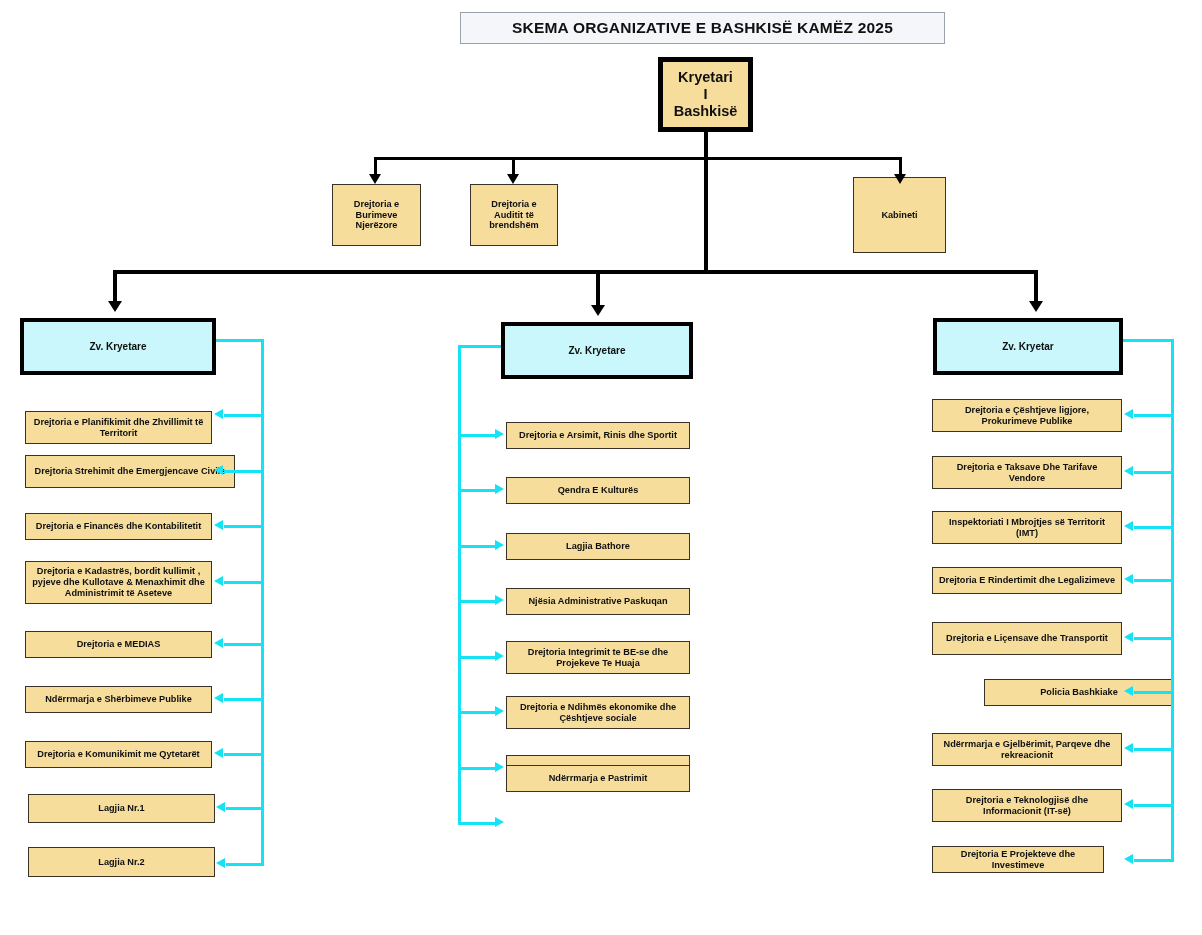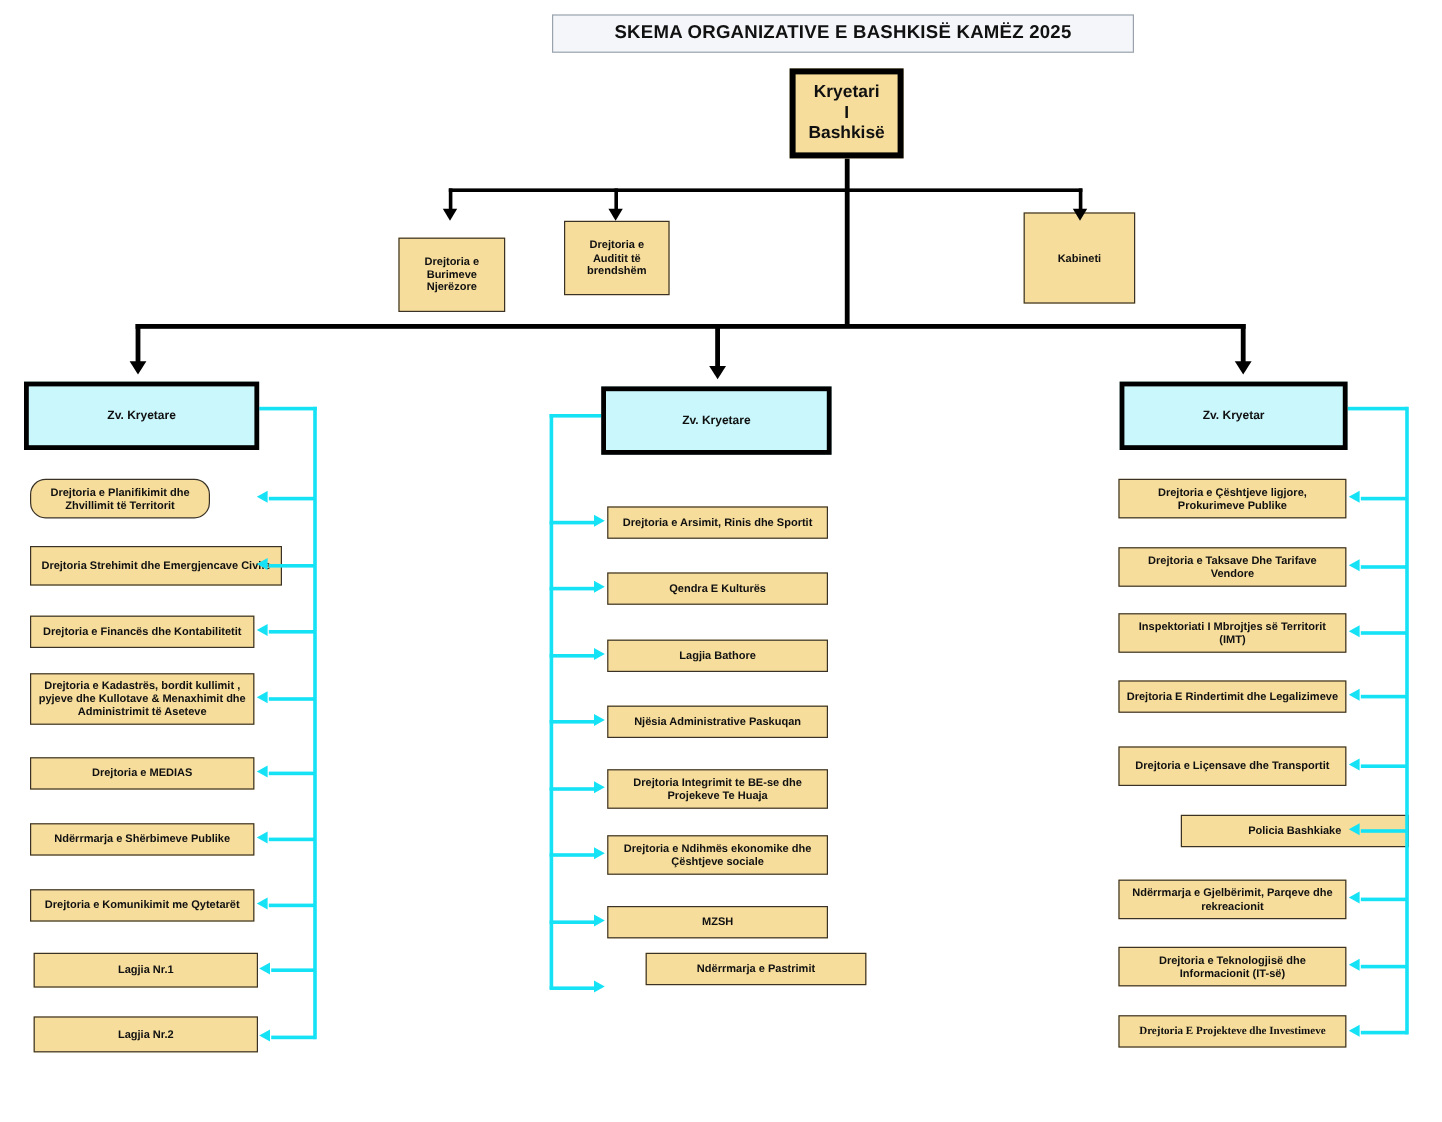--- a/index.html
+++ b/index.html
@@ -111,21 +111,21 @@
   <div class="arrow-down sm" style="left:369px;top:174px;"></div>
 
   <div class="blk blk-v" style="left:512px;top:157px;width:3px;height:20px;"></div>
   <div class="arrow-down sm" style="left:507px;top:174px;"></div>
 
   <div class="blk blk-v" style="left:899px;top:157px;width:3px;height:20px;"></div>
   <div class="arrow-down sm" style="left:894px;top:174px;"></div>
 
   <div class="blk blk-v thick" style="left:704px;top:158px;width:4px;height:114px;"></div>
 
-  <div class="node staff" style="left:332px;top:198px;width:89px;height:62px;">
+  <div class="node staff" style="left:332px;top:184px;width:89px;height:62px;">
     <div>Drejtoria e Burimeve Njerëzore</div>
   </div>
   <div class="node staff" style="left:470px;top:184px;width:88px;height:62px;">
     <div>Drejtoria e Auditit të brendshëm</div>
   </div>
   <div class="node staff" style="left:853px;top:177px;width:93px;height:76px;">
     <div>Kabineti</div>
   </div>
 
   <div class="blk blk-h thick" style="left:113px;top:270px;width:925px;height:4px;"></div>
@@ -145,21 +145,21 @@
   <div class="node deputy" style="left:501px;top:322px;width:192px;height:57px;">
     <div>Zv. Kryetare</div>
   </div>
   <div class="node deputy" style="left:933px;top:318px;width:190px;height:57px;">
     <div>Zv. Kryetar</div>
   </div>
 
   <div class="cy cy-h" style="left:216px;top:339px;width:48px;height:2.5px;"></div>
   <div class="cy cy-v" style="left:261px;top:339px;width:2.5px;height:527px;"></div>
 
-  <div class="node dept" style="left:25px;top:399px;width:150px;height:33px;border-radius:13px;">
+  <div class="node dept" style="left:25px;top:411px;width:187px;height:33px;">
     <div>Drejtoria e Planifikimit dhe Zhvillimit të Territorit</div>
   </div>
   <div class="cy cy-h" style="left:224px;top:414px;width:39px;height:2.5px;"></div>
   <div class="cy-arrow-left" style="left:214px;top:409px;"></div>
 
   <div class="node dept" style="left:25px;top:455px;width:210px;height:33px;">
     <div>Drejtoria Strehimit dhe Emergjencave Civile</div>
   </div>
   <div class="cy cy-h" style="left:224px;top:470px;width:39px;height:2.5px;"></div>
   <div class="cy-arrow-left" style="left:214px;top:465px;"></div>
@@ -244,21 +244,21 @@
   </div>
   <div class="cy cy-h" style="left:458px;top:711px;width:38px;height:2.5px;"></div>
   <div class="cy-arrow-right" style="left:495px;top:706px;"></div>
 
   <div class="node dept" style="left:506px;top:755px;width:184px;height:27px;">
     <div>MZSH</div>
   </div>
   <div class="cy cy-h" style="left:458px;top:767px;width:38px;height:2.5px;"></div>
   <div class="cy-arrow-right" style="left:495px;top:762px;"></div>
 
-  <div class="node dept" style="left:506px;top:794px;width:184px;height:27px;margin-left:32px;">
+  <div class="node dept" style="left:506px;top:765px;width:184px;height:27px;">
     <div>Ndërrmarja e Pastrimit</div>
   </div>
   <div class="cy cy-h" style="left:458px;top:822px;width:38px;height:2.5px;"></div>
   <div class="cy-arrow-right" style="left:495px;top:817px;"></div>
 
   <div class="cy cy-h" style="left:1123px;top:339px;width:50px;height:2.5px;"></div>
   <div class="cy cy-v" style="left:1171px;top:339px;width:2.5px;height:523px;"></div>
 
   <div class="node dept" style="left:932px;top:399px;width:190px;height:33px;">
     <div>Drejtoria e Çështjeve ligjore, Prokurimeve Publike</div>
@@ -301,19 +301,19 @@
   </div>
   <div class="cy cy-h" style="left:1134px;top:748px;width:39px;height:2.5px;"></div>
   <div class="cy-arrow-left" style="left:1124px;top:743px;"></div>
 
   <div class="node dept" style="left:932px;top:789px;width:190px;height:33px;">
     <div>Drejtoria e Teknologjisë dhe Informacionit (IT-së)</div>
   </div>
   <div class="cy cy-h" style="left:1134px;top:804px;width:39px;height:2.5px;"></div>
   <div class="cy-arrow-left" style="left:1124px;top:799px;"></div>
 
-  <div class="node dept" style="left:932px;top:846px;width:190px;height:27px;font-family:Liberation Serif, serif;">
+  <div class="node dept" style="left:932px;top:846px;width:172px;height:27px;">
     <div>Drejtoria E Projekteve dhe Investimeve</div>
   </div>
   <div class="cy cy-h" style="left:1134px;top:859px;width:39px;height:2.5px;"></div>
   <div class="cy-arrow-left" style="left:1124px;top:854px;"></div>
 
 </div>
 
 </body></html>

